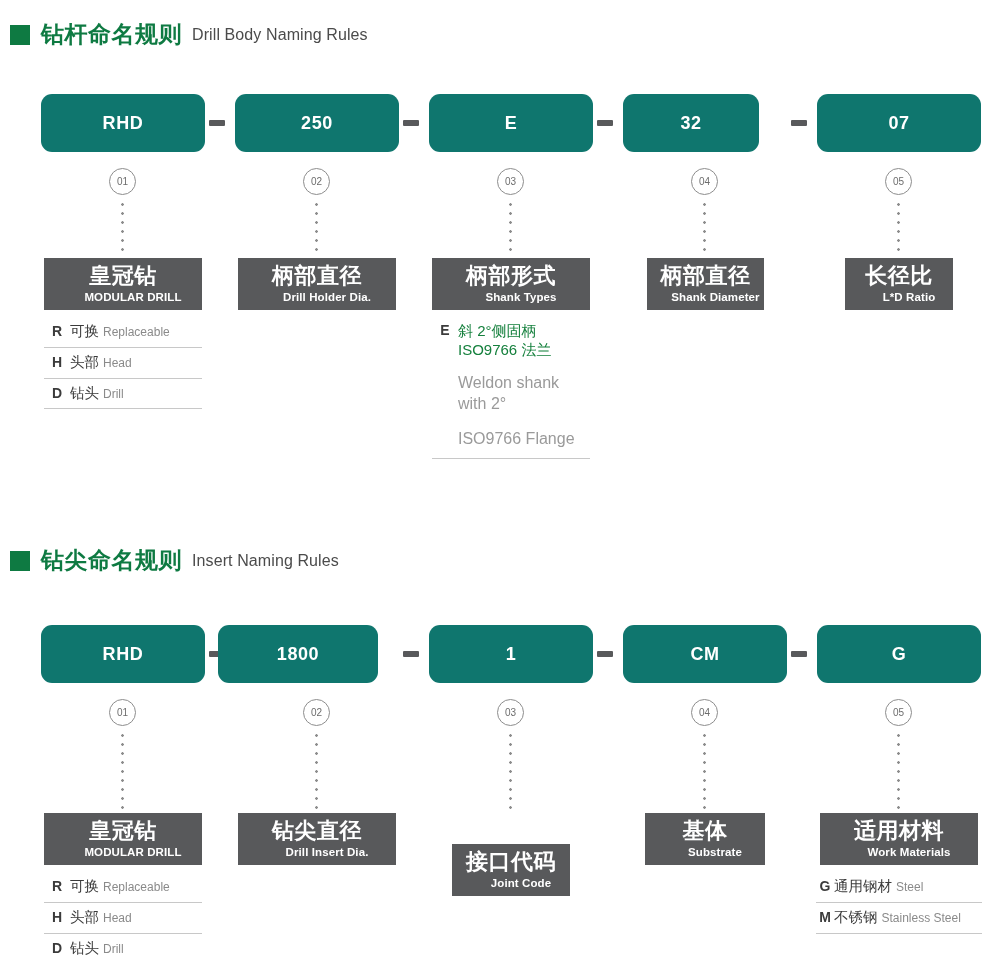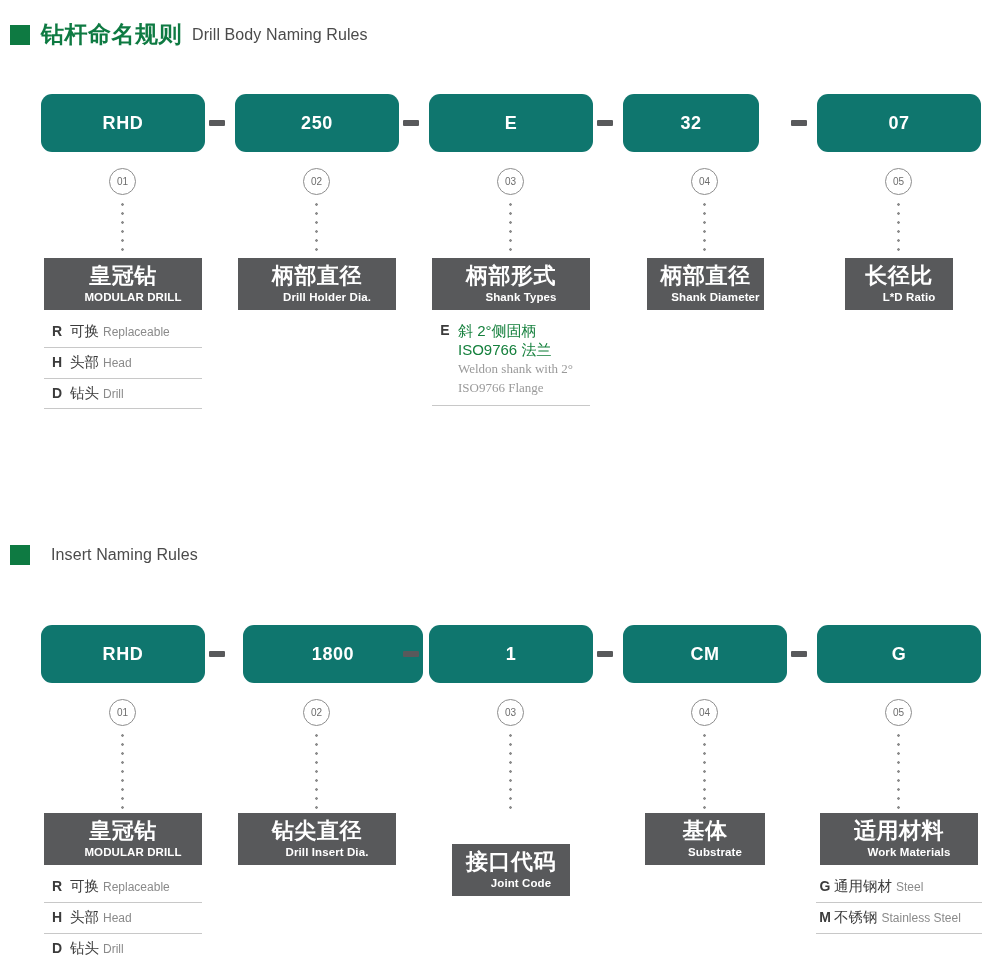--- a/index.html
+++ b/index.html
@@ -144,25 +144,24 @@
     font-size: 12px;
     color: #8a8a8a;
     margin-left: 4px;
   }
   .legend-multiline .legend-cn-block {
     font-size: 15px;
     color: #15803d;
     line-height: 1.28;
   }
   .legend-multiline .legend-en-block {
-    font-size: 13px;
+    font-size: 16px;
     color: #9a9a9a;
     line-height: 1.3;
-    margin-top: 2px;
-    font-family: Liberation Serif, serif;
+    margin-top: 14px;
   }
 </style>
 </head>
 <body>
 
 <div class="section-heading" style="left:10px; top:19px;">
   <span class="heading-marker"></span>
   <span class="heading-cn">钻杆命名规则</span>
   <span class="heading-en">Drill Body Naming Rules</span>
 </div>
@@ -231,26 +230,27 @@
       <div class="legend-cn-block">斜 2°侧固柄</div>
       <div class="legend-cn-block">ISO9766 法兰</div>
       <div class="legend-en-block">Weldon shank with 2°</div>
       <div class="legend-en-block">ISO9766 Flange</div>
     </span>
   </div>
 </div>
 
 <div class="section-heading" style="left:10px; top:545px;">
   <span class="heading-marker"></span>
+  <span class="heading-cn">钻尖命名规则</span>
   <span class="heading-en">Insert Naming Rules</span>
 </div>
 
 <div class="pill" style="left:41px; top:625px; width:164px;">RHD</div>
 <div class="dash" style="left:209px; top:651px;"></div>
-<div class="pill" style="left:243px; top:625px; width:180px;">1800</div>
+<div class="pill" style="left:218px; top:625px; width:160px;">1800</div>
 <div class="dash" style="left:403px; top:651px;"></div>
 <div class="pill" style="left:429px; top:625px; width:164px;">1</div>
 <div class="dash" style="left:597px; top:651px;"></div>
 <div class="pill" style="left:623px; top:625px; width:164px;text-align:center;">CM</div>
 <div class="dash" style="left:791px; top:651px;"></div>
 <div class="pill" style="left:817px; top:625px; width:164px;">G</div>
 
 <div class="badge" style="left:109px; top:699px;">01</div>
 <div class="dots" style="left:121px; top:731px; height:81px;"></div>
 <div class="badge" style="left:303px; top:699px;">02</div>

